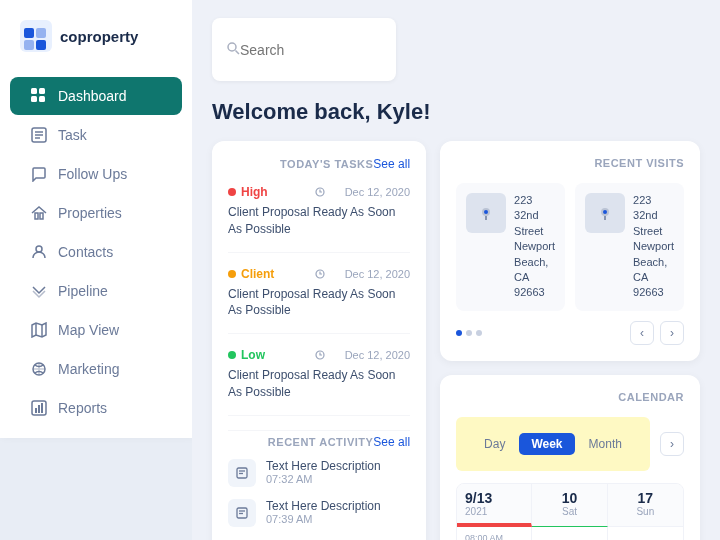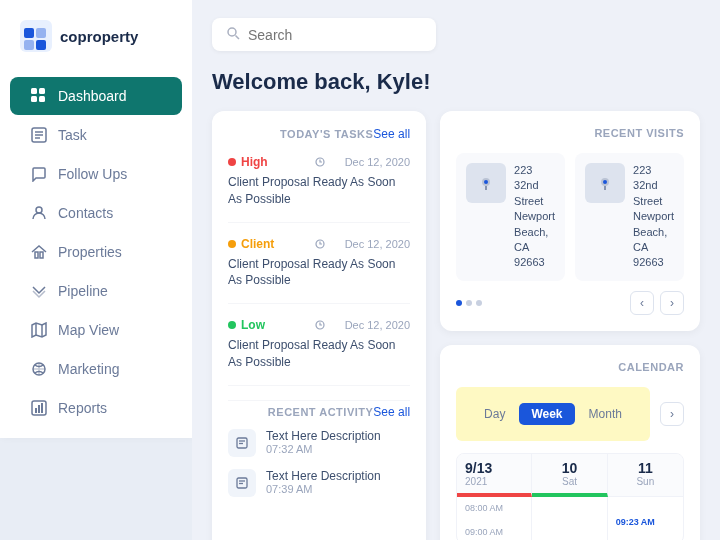--- a/index.html
+++ b/index.html
@@ -72,23 +72,22 @@
       overflow: hidden;
       background: #eef1f8;
     }
 
     
     .search-bar {
       display: flex;
       align-items: center;
       background: #fff;
       border-radius: 8px;
-      padding: 8px 14px;
-      gap: 8px;
-      width: 224px;
+      padding: 23px 14px;
+      width: 184px;
       margin-bottom: 18px;
       box-shadow: 0 1px 4px rgba(0,0,0,0.06);
     }
     .search-bar input {
       border: none;
       outline: none;
       font-size: 14px;
       color: #aab0c0;
       background: transparent;
       width: 100%;
@@ -369,36 +368,36 @@
         <svg width="16" height="16" viewBox="0 0 16 16" fill="none" stroke="currentColor" stroke-width="1.5">
           <path d="M3 2h10a1 1 0 011 1v8a1 1 0 01-1 1H5l-3 3V3a1 1 0 011-1z"></path>
         </svg>
       </span>
       <span>Follow Ups</span>
     </div>
 
     <div class="nav-item">
       <span class="nav-icon">
         <svg width="16" height="16" viewBox="0 0 16 16" fill="none" stroke="currentColor" stroke-width="1.5">
-          <circle cx="8" cy="5" r="3"></circle>
-          <path d="M2 14c0-3.314 2.686-6 6-6s6 2.686 6 6"></path>
-        </svg>
-      </span>
-      <span>Contacts</span>
-    </div>
-
-    <div class="nav-item">
-      <span class="nav-icon">
-        <svg width="16" height="16" viewBox="0 0 16 16" fill="none" stroke="currentColor" stroke-width="1.5">
           <path d="M1 8l7-6 7 6"></path>
           <rect x="4" y="8" width="3" height="6"></rect>
           <rect x="9" y="8" width="3" height="6"></rect>
         </svg>
       </span>
       <span>Properties</span>
+    </div>
+
+    <div class="nav-item">
+      <span class="nav-icon">
+        <svg width="16" height="16" viewBox="0 0 16 16" fill="none" stroke="currentColor" stroke-width="1.5">
+          <circle cx="8" cy="5" r="3"></circle>
+          <path d="M2 14c0-3.314 2.686-6 6-6s6 2.686 6 6"></path>
+        </svg>
+      </span>
+      <span>Contacts</span>
     </div>
 
     <div class="nav-item">
       <span class="nav-icon">
         <svg width="16" height="16" viewBox="0 0 16 16" fill="none" stroke="currentColor" stroke-width="1.5">
           <path d="M2 4l6 6 6-6"></path>
           <path d="M2 8l6 6 6-6" opacity="0.5"></path>
         </svg>
       </span>
       <span>Pipeline</span>
@@ -609,26 +608,26 @@
           <div class="cal-arrow">›</div>
         </div>
 
         <div style="border:1px solid #f0f2f8; border-radius:8px; overflow:hidden;">
 
           <div style="display:grid; grid-template-columns:repeat(3,1fr); background:#fafbfd;">
             <div style="padding:6px 8px; border-right:1px solid #f0f2f8; border-bottom:4px solid #ef4444;">
               <div style="font-size:14px;font-weight:700;color:#1a2b4a;">9/13</div>
               <div style="font-size:10px;color:#9aa5bc;">2021</div>
             </div>
-            <div style="padding:6px 8px; border-right:1px solid #f0f2f8; border-bottom:4px solid #22c55e; text-align:center;">
+            <div style="padding:6px 8px; border-right:1px solid #f0f2f8; border-bottom:1px solid #22c55e; text-align:center;">
               <div style="font-size:14px;font-weight:700;color:#1a2b4a;">10</div>
               <div style="font-size:10px;color:#9aa5bc;">Sat</div>
             </div>
             <div style="padding:6px 8px; border-bottom:1px solid #f0f2f8; text-align:center;">
-              <div style="font-size:14px;font-weight:700;color:#1a2b4a;">11</div>
+              <div style="font-size:14px;font-weight:700;color:#1a2b4a;">17</div>
               <div style="font-size:10px;color:#9aa5bc;">Sun</div>
             </div>
           </div>
 
           <div style="display:grid; grid-template-columns:repeat(3,1fr);">
             <div style="padding:6px 8px; border-right:1px solid #f0f2f8;">
               <div style="font-size:9px;color:#9aa5bc;margin-bottom:14px;">08:00 AM</div>
               <div style="font-size:9px;color:#9aa5bc;">09:00 AM</div>
             </div>
             <div style="padding:6px 8px; border-right:1px solid #f0f2f8;">

